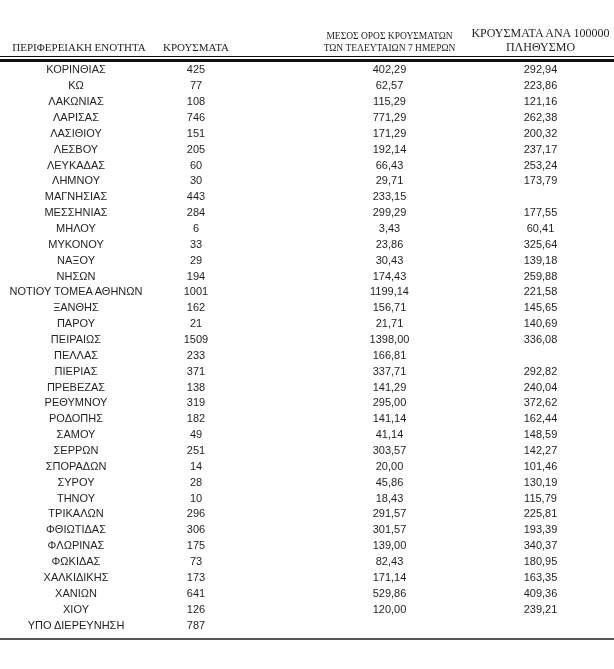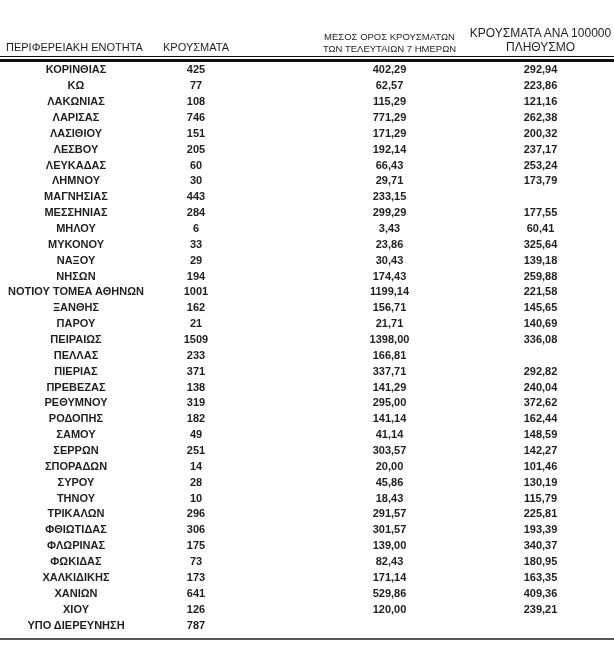--- a/index.html
+++ b/index.html
@@ -29,29 +29,30 @@
   .thead {
     height: 56px;
     align-items: end;
     padding-bottom: 2px;
   }
   .th {
     font-size: 11px;
     line-height: 13px;
     text-align: center;
     white-space: nowrap;
-  }
-  .th-region { text-align: left; padding-left: 6px; }
+    font-family: Liberation Serif, serif;
+  }
+  .th-region { text-align: center; padding-left: 6px; }
   .th-avg { font-size: 9.5px; line-height: 11.5px; }
   .th-per100k { font-size: 12px; line-height: 14px; margin-top: 19px; }
   .sep-thin  { height: 1px;  background: var(--header-line); }
   .sep-gap   { height: 2px; }
   .sep-thick { height: 2.5px; background: var(--header-line); }
   
-  .tbody .grid-row { height: 15.87px; font-weight: bold; }
+  .tbody .grid-row { height: 15.87px; }
   .td {
     font-size: 11px;
     text-align: center;
     white-space: nowrap;
     overflow: visible;
   }
   
   .bottom-gap { height: 6px; }
   .bottom-line { height: 2px; background: var(--bottom-line); }
 </style>

